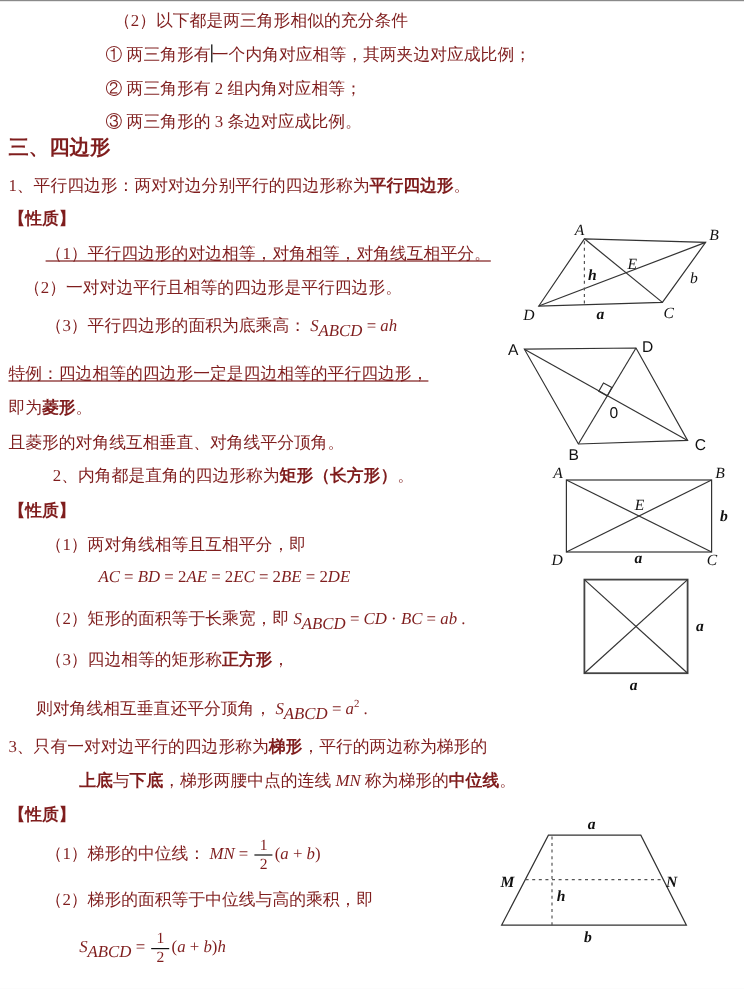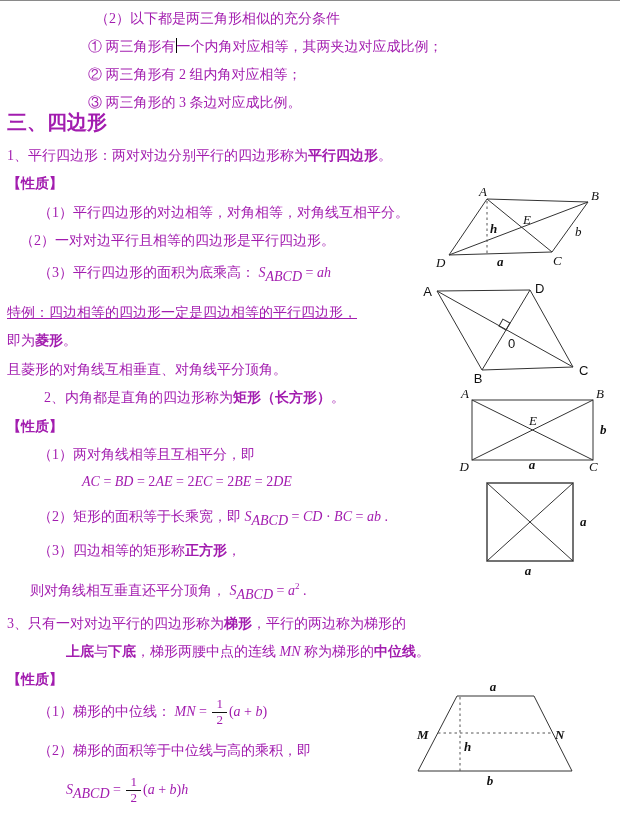--- a/index.html
+++ b/index.html
@@ -11,21 +11,21 @@
     overflow:hidden;
     font-family:"Liberation Serif","DejaVu Serif",serif;
     color:#111111;
   }
   .top-rule{position:absolute;left:0;top:0;width:620px;height:1px;background:#8a8a8a;}
   .tline{
     position:absolute;
     white-space:nowrap;
     font-size:14px;
     line-height:21px;
-    color:#a21caf;
+    color:#7f1d1d;
   }
   .s-b{font-weight:bold;}
   .s-i{font-style:italic;font-family:"Liberation Serif",serif;}
   .s-m{font-family:"Liberation Serif",serif;}
   .s-sub{font-style:italic;font-size:14px;vertical-align:-4px;letter-spacing:0;}
   .s-sup{font-size:9px;vertical-align:6px;}
   .caret{display:inline-block;width:1px;height:15px;background:#000;vertical-align:-2px;}
   .frac{display:inline-block;text-align:center;vertical-align:middle;line-height:1.15;margin:0 2px;font-family:"Liberation Serif",serif;}
   .frac .num{display:block;border-bottom:1px solid #111;padding:0 4px;font-size:13px;}
   .frac .den{display:block;font-size:13px;}
@@ -41,24 +41,24 @@
 <body>
 
 <div class="page">
   <div class="top-rule"></div>
 
   <div>
       <div class="tline" style="left: 95px; top: 8px;"><span>（2）以下都是两三角形相似的充分条件</span></div>
       <div class="tline" style="left: 88px; top: 36px;"><span>① 两三角形有</span><span class="caret"></span><span>一个内角对应相等，其两夹边对应成比例；</span></div>
       <div class="tline" style="left: 88px; top: 64px;"><span>② 两三角形有 2 组内角对应相等；</span></div>
       <div class="tline" style="left: 88px; top: 92px;"><span>③ 两三角形的 3 条边对应成比例。</span></div>
-      <div class="tline" style="left: 7px; top: 112px; font-size: 20px;"><span class="s-b">三、四边形</span></div>
+      <div class="tline" style="left: 7px; top: 112px; font-size: 17px;"><span class="s-b">三、四边形</span></div>
       <div class="tline" style="left: 7px; top: 145px;"><span>1、平行四边形：两对对边分别平行的四边形称为</span><span class="s-b">平行四边形</span><span>。</span></div>
       <div class="tline" style="left: 7px; top: 173px;"><span class="s-b">【性质】</span></div>
-      <div class="tline" style="left: 38px; top: 202px;"><span>（1）平行四边形的对边相等，对角相等，对角线互相平分。</span></div>
+      <div class="tline" style="left: 38px; top: 202px; text-decoration: underline;"><span>（1）平行四边形的对边相等，对角相等，对角线互相平分。</span></div>
       <div class="tline" style="left: 20px; top: 230px;"><span>（2）一对对边平行且相等的四边形是平行四边形。</span></div>
       <div class="tline" style="left: 38px; top: 262px;"><span>（3）平行四边形的面积为底乘高： </span><span class="s-i">S</span><span class="s-sub">ABCD</span><span class="s-m"> = </span><span class="s-i">ah</span></div>
       <div class="tline" style="left: 7px; top: 302px; text-decoration: underline;"><span>特例：四边相等的四边形一定是四边相等的平行四边形，</span></div>
       <div class="tline" style="left: 7px; top: 330px;"><span>即为</span><span class="s-b">菱形</span><span>。</span></div>
       <div class="tline" style="left: 7px; top: 359px;"><span>且菱形的对角线互相垂直、对角线平分顶角。</span></div>
       <div class="tline" style="left: 8px; top: 387px; margin-left: 36px;"><span>2、内角都是直角的四边形称为</span><span class="s-b">矩形（长方形）</span><span>。</span></div>
       <div class="tline" style="left: 7px; top: 416px;"><span class="s-b">【性质】</span></div>
       <div class="tline" style="left: 38px; top: 444px;"><span>（1）两对角线相等且互相平分，即</span></div>
       <div class="tline" style="left: 82px; top: 471px;"><span class="s-i">AC</span><span class="s-m"> = </span><span class="s-i">BD</span><span class="s-m"> = 2</span><span class="s-i">AE</span><span class="s-m"> = 2</span><span class="s-i">EC</span><span class="s-m"> = 2</span><span class="s-i">BE</span><span class="s-m"> = 2</span><span class="s-i">DE</span></div>
       <div class="tline" style="left: 38px; top: 506px;"><span>（2）矩形的面积等于长乘宽，即 </span><span class="s-i">S</span><span class="s-sub">ABCD</span><span class="s-m"> = </span><span class="s-i">CD</span><span class="s-m"> · </span><span class="s-i">BC</span><span class="s-m"> = </span><span class="s-i">ab</span><span class="s-m"> .</span></div>

